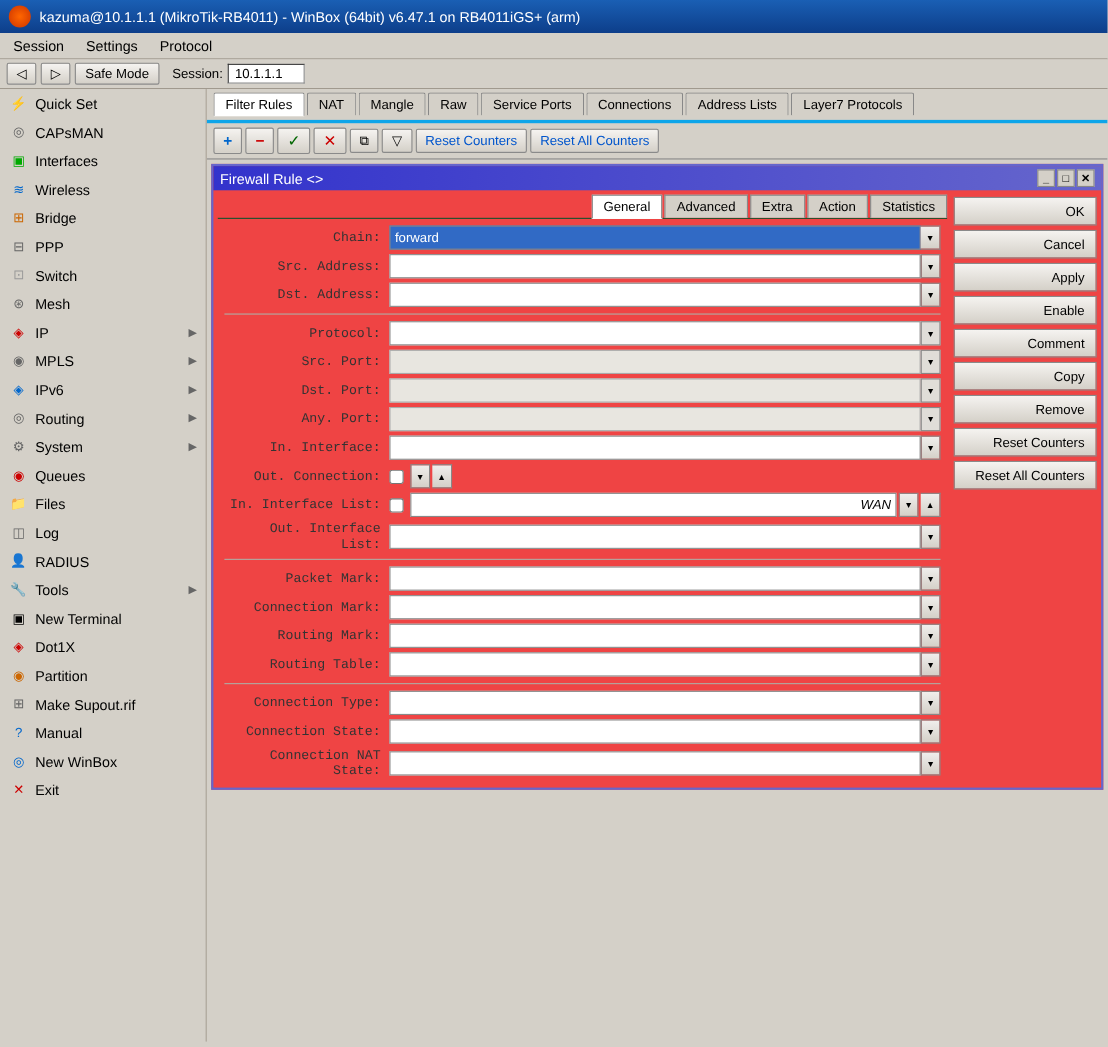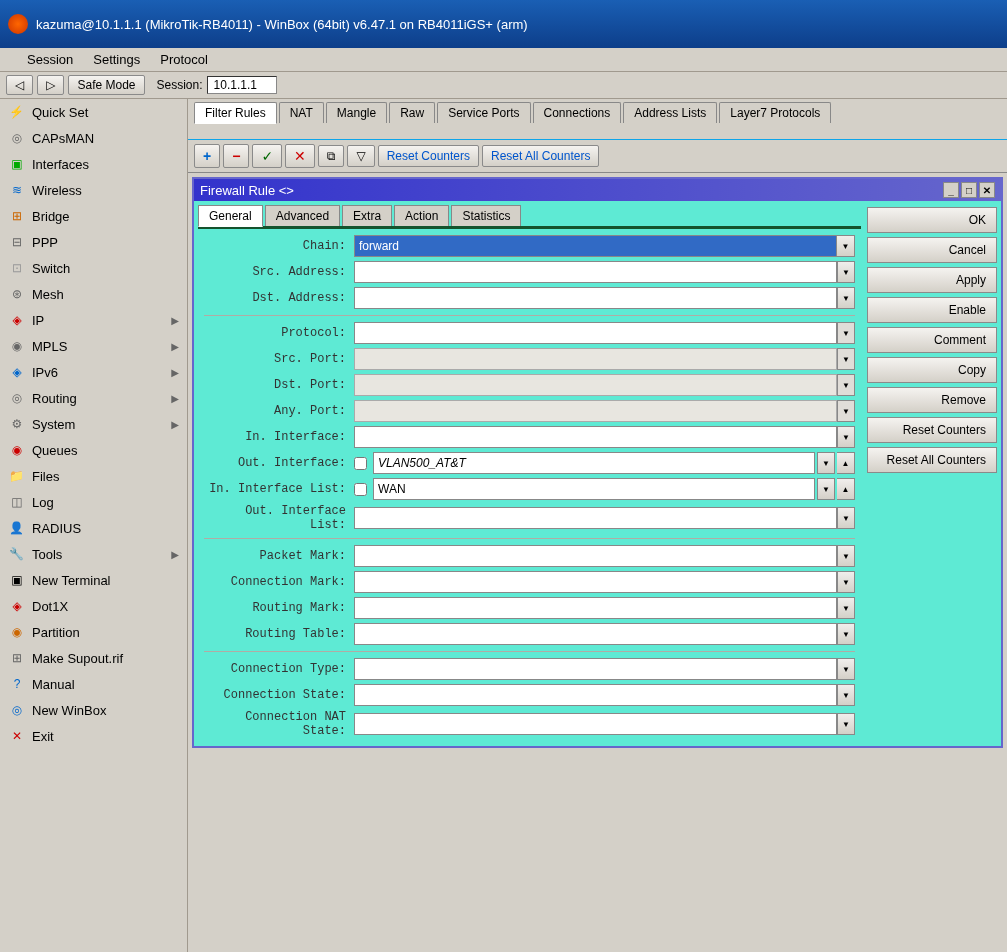--- a/index.html
+++ b/index.html
@@ -6,29 +6,29 @@
     body { background: #d4d0c8; overflow: hidden; }
 
     
     #title-bar {
       background: linear-gradient(to bottom, #1a5fb4, #0d3e8a);
       color: white;
       padding: 4px 8px;
       display: flex;
       align-items: center;
       gap: 8px;
-      height: 48px;
+      height: 30px;
     }
     #title-bar .logo { width: 20px; height: 20px; background: radial-gradient(circle, #ff6600, #cc3300); border-radius: 50%; flex-shrink: 0; }
     #title-bar .title { font-size: 13px; font-weight: normal; }
 
     
     #menu-bar {
       background: #d4d0c8;
-      padding: 2px 19px;
+      padding: 2px 4px;
       display: flex;
       gap: 4px;
       border-bottom: 1px solid #a0998e;
     }
     #menu-bar span { padding: 2px 8px; cursor: pointer; }
 
     
     #toolbar {
       background: #d4d0c8;
       padding: 3px 6px;
@@ -105,22 +105,22 @@
       padding: 3px 8px;
       font-weight: bold;
       font-size: 13px;
       border-bottom: 1px solid #888;
     }
 
     
     .tab-bar {
       display: flex;
       background: #d4d0c8;
-      border-bottom: 1px solid #0ea5e9;
-      padding: 3px 6px 16px;
+      border-bottom: 3px solid #0ea5e9;
+      padding: 3px 6px 4px;
       gap: 2px;
     }
     .tab {
       padding: 3px 10px;
       border: 1px solid #888;
       border-bottom: none;
       background: #d4d0c8;
       cursor: pointer;
       font-size: 12px;
       border-radius: 2px 2px 0 0;
@@ -152,21 +152,21 @@
       align-items: center;
       gap: 3px;
     }
     .fw-btn.blue-text { color: #0055cc; }
 
     
     #rule-dialog {
       position: relative;
       margin: 4px;
       border: 2px solid #6666cc;
-      background: #5eead4;
+      background: #ef4444;
     }
     .dialog-titlebar {
       background: linear-gradient(to right, #3333cc, #6666cc);
       color: white;
       padding: 3px 6px;
       display: flex;
       align-items: center;
       justify-content: space-between;
     }
     .dialog-title-text { font-size: 13px; }
@@ -188,23 +188,24 @@
     }
 
     
     .dialog-left {
       flex: 1;
     }
 
     
     .dialog-tab-bar {
       display: flex;
-      border-bottom: 3px solid #14532d;
+      border-bottom: 1px solid #14532d;
       gap: 2px;
       margin-bottom: 6px;
+      justify-content: flex-end;
     }
     .dialog-tab {
       padding: 3px 10px;
       border: 1px solid #888;
       border-bottom: none;
       background: #d4d0c8;
       cursor: pointer;
       font-size: 12px;
     }
     .dialog-tab.active {
@@ -587,34 +588,33 @@
 
             <div class="form-row">
               <label class="form-label">In. Interface:</label>
               <div class="form-input-with-btn">
                 <input type="text" style="flex: 1 1 0%; height: 22px; border: 1px solid rgb(136, 136, 136); padding: 1px 4px; font-size: 12px;">
                 <div class="dropdown-arrow">▼</div>
               </div>
             </div>
 
             <div class="form-row">
-              <label class="form-label">Out. Interface:</label>
+              <label class="form-label">Out. Connection:</label>
               <div style="display:flex;flex:1;align-items:center;gap:2px;">
                 <input type="checkbox" class="form-checkbox" style="">
-                <input type="text" value="VLAN500_AT&amp;T" style="flex: 1 1 0%; height: 22px; border: 1px solid rgb(136, 136, 136); padding: 1px 4px; font-size: 12px; font-style: italic;" placeholder="VLAN500_AT&amp;T">
                 <div class="dropdown-arrow">▼</div>
                 <div class="up-arrow-btn">▲</div>
               </div>
             </div>
 
             <div class="form-row">
               <label class="form-label">In. Interface List:</label>
               <div style="display:flex;flex:1;align-items:center;gap:2px;">
                 <input type="checkbox" class="form-checkbox" style="">
-                <input type="text" value="WAN" style="flex: 1 1 0%; height: 22px; border: 1px solid rgb(136, 136, 136); padding: 1px 4px; font-size: 12px; " placeholder="WAN">
+                <input type="text" value="WAN" style="flex: 1 1 0%; height: 22px; border: 1px solid rgb(136, 136, 136); padding: 1px 4px; font-size: 12px; font-style: italic; text-align: right;" placeholder="WAN">
                 <div class="dropdown-arrow">▼</div>
                 <div class="up-arrow-btn">▲</div>
               </div>
             </div>
 
             <div class="form-row">
               <label class="form-label">Out. Interface List:</label>
               <div class="form-input-with-btn">
                 <input type="text" style="flex: 1 1 0%; height: 22px; border: 1px solid rgb(136, 136, 136); padding: 1px 4px; font-size: 12px;">
                 <div class="dropdown-arrow">▼</div>

